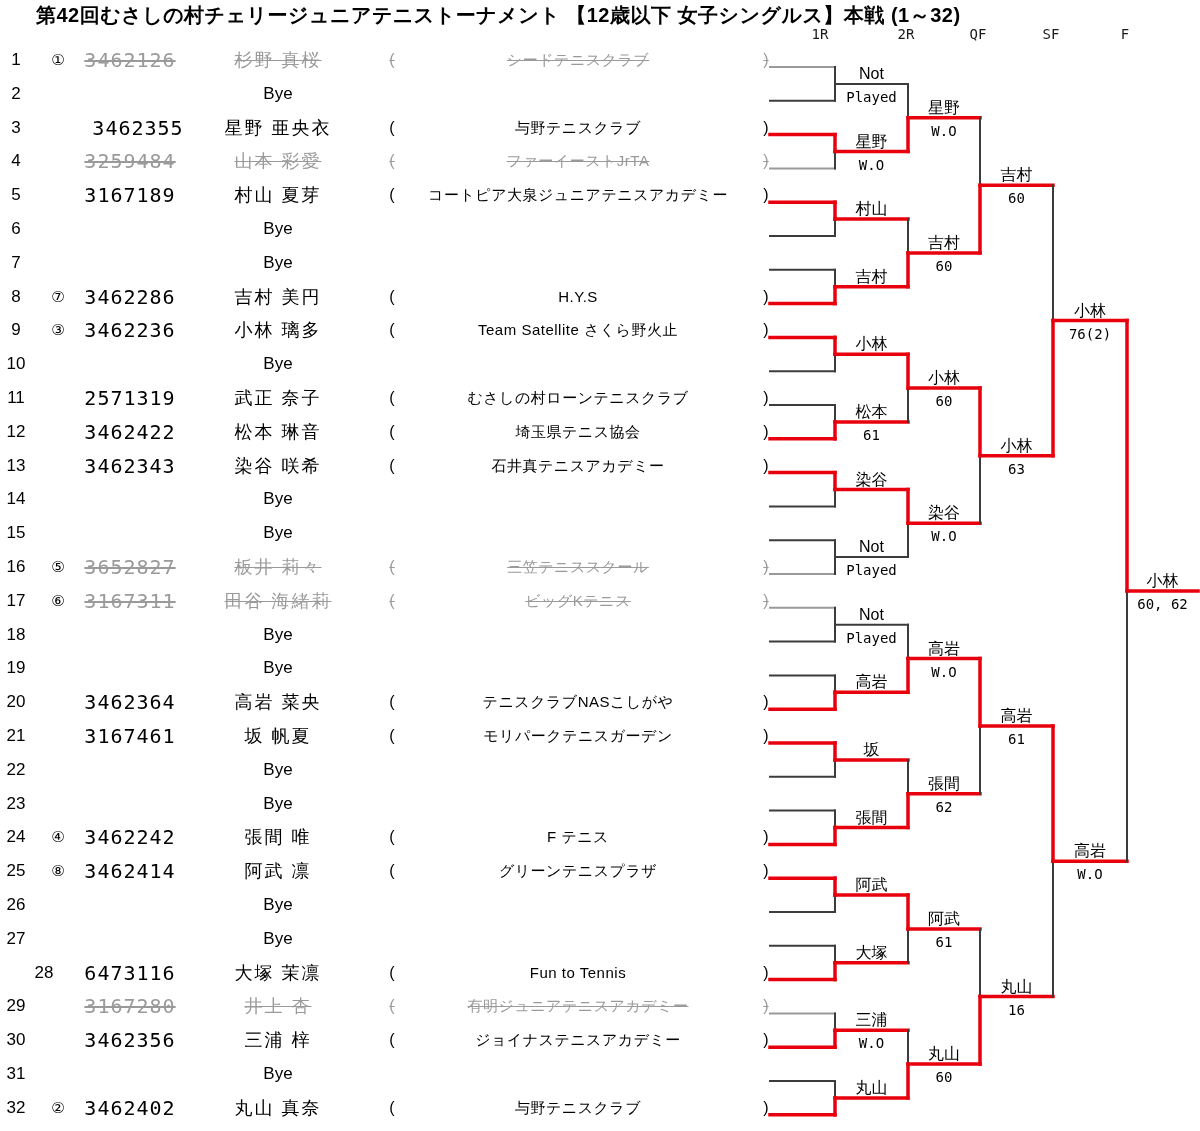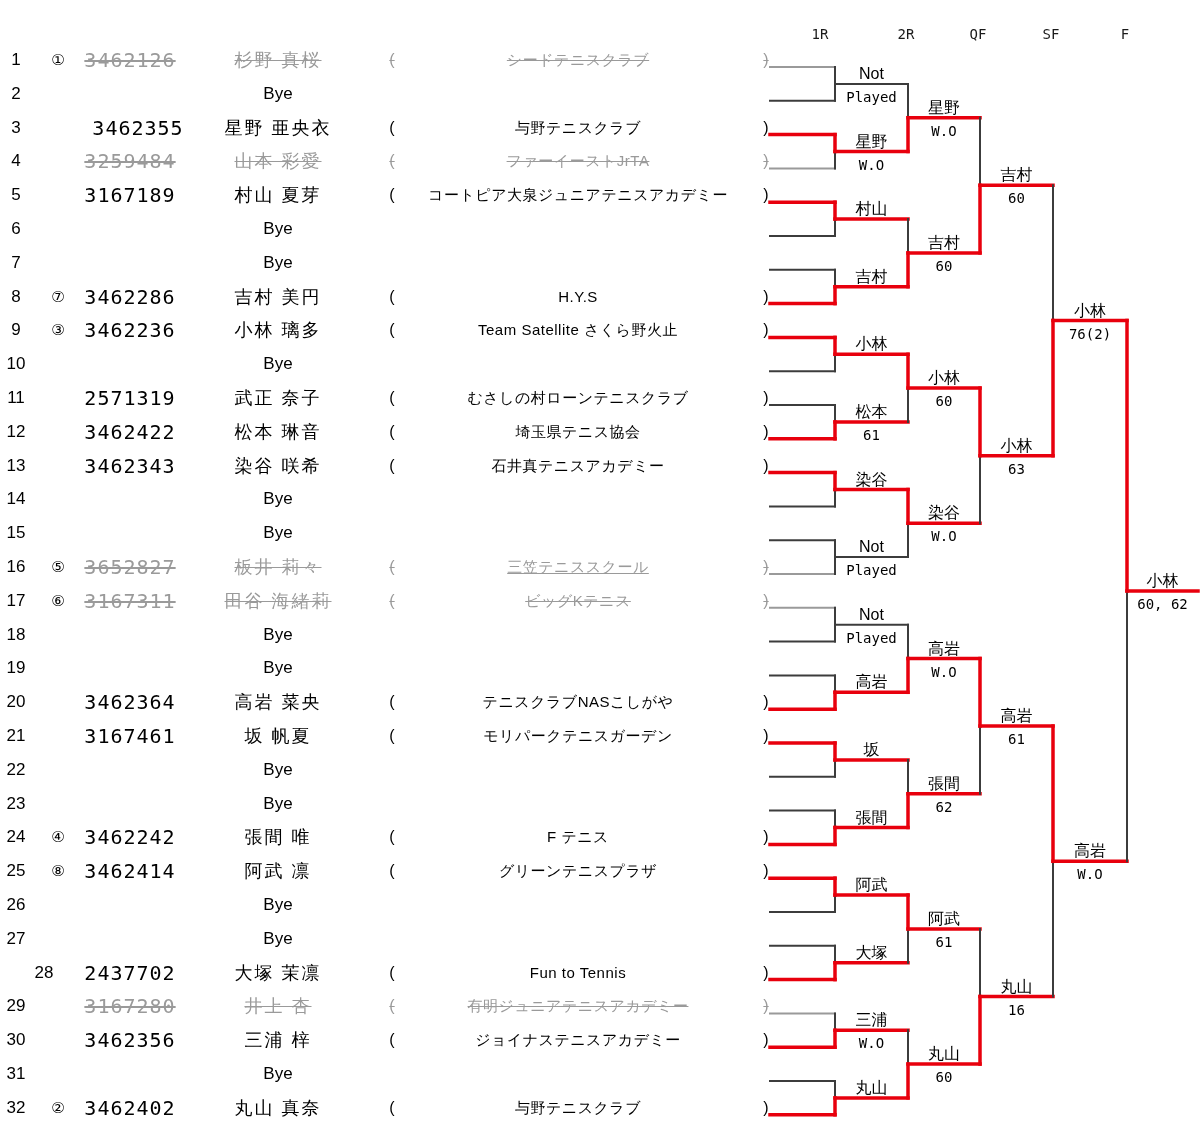--- a/index.html
+++ b/index.html
@@ -21,20 +21,21 @@
   .byetxt{font-size:17px;}
   .wd{color:#9a9a9a;text-decoration:line-through;}
   svg{position:absolute;left:0;top:0;pointer-events:none;}
   .lbl{font-size:16px;fill:#000;font-family:"Liberation Sans","DejaVu Sans",sans-serif;}
   .scr{font-size:14px;fill:#000;font-family:"DejaVu Sans Mono","Liberation Mono",monospace;}
 </style>
 </head>
 <body>
 
 <div class="stage">
+  <div class="title">第42回むさしの村チェリージュニアテニストーナメント 【12歳以下 女子シングルス】本戦 (1～32)</div>
   <div id="round-headers">
       <span class="rh" style="left: 820px;">1R</span>
       <span class="rh" style="left: 906px;">2R</span>
       <span class="rh" style="left: 978px;">QF</span>
       <span class="rh" style="left: 1051px;">SF</span>
       <span class="rh" style="left: 1125px;">F</span>
     </div>
   <div id="entries">
       <span class="ent num" style="left: 16px; top: 48px;">1</span>
       <span class="ent seed" style="left: 58px; top: 48px;">①</span>
@@ -103,21 +104,21 @@
       <span class="ent paren" style="left: 766px; top: 454px;">)</span>
       <span class="ent num" style="left: 16px; top: 487px;">14</span>
       <span class="ent byetxt" style="left: 278px; top: 487px;">Bye</span>
       <span class="ent num" style="left: 16px; top: 521px;">15</span>
       <span class="ent byetxt" style="left: 278px; top: 521px;">Bye</span>
       <span class="ent num" style="left: 16px; top: 555px;">16</span>
       <span class="ent seed" style="left: 58px; top: 555px;">⑤</span>
       <span class="ent pid wd" style="left: 130px; top: 555px;">3652827</span>
       <span class="ent pname wd" style="left: 278px; top: 555px;">板井 莉々</span>
       <span class="ent paren wd" style="left: 392px; top: 555px;">(</span>
-      <span class="ent club wd" style="left: 578px; top: 555px; text-decoration: underline;">三笠テニススクール</span>
+      <span class="ent club wd" style="left: 578px; top: 555px;">三笠テニススクール</span>
       <span class="ent paren wd" style="left: 766px; top: 555px;">)</span>
       <span class="ent num" style="left: 16px; top: 589px;">17</span>
       <span class="ent seed" style="left: 58px; top: 589px;">⑥</span>
       <span class="ent pid wd" style="left: 130px; top: 589px;">3167311</span>
       <span class="ent pname wd" style="left: 278px; top: 589px;">田谷 海緒莉</span>
       <span class="ent paren wd" style="left: 392px; top: 589px;">(</span>
       <span class="ent club wd" style="left: 578px; top: 589px;">ビッグKテニス</span>
       <span class="ent paren wd" style="left: 766px; top: 589px;">)</span>
       <span class="ent num" style="left: 16px; top: 623px;">18</span>
       <span class="ent byetxt" style="left: 278px; top: 623px;">Bye</span>
@@ -151,21 +152,21 @@
       <span class="ent pid" style="left: 130px; top: 859px;">3462414</span>
       <span class="ent pname" style="left: 278px; top: 859px;">阿武 凛</span>
       <span class="ent paren" style="left: 392px; top: 859px;">(</span>
       <span class="ent club" style="left: 578px; top: 859px;">グリーンテニスプラザ</span>
       <span class="ent paren" style="left: 766px; top: 859px;">)</span>
       <span class="ent num" style="left: 16px; top: 893px;">26</span>
       <span class="ent byetxt" style="left: 278px; top: 893px;">Bye</span>
       <span class="ent num" style="left: 16px; top: 927px;">27</span>
       <span class="ent byetxt" style="left: 278px; top: 927px;">Bye</span>
       <span class="ent num" style="left: 16px; top: 961px; margin-left: 28px;">28</span>
-      <span class="ent pid" style="left: 130px; top: 961px;">2437702</span>
+      <span class="ent pid" style="left: 130px; top: 961px;">6473116</span>
       <span class="ent pname" style="left: 278px; top: 961px;">大塚 茉凛</span>
       <span class="ent paren" style="left: 392px; top: 961px;">(</span>
       <span class="ent club" style="left: 578px; top: 961px;">Fun to Tennis</span>
       <span class="ent paren" style="left: 766px; top: 961px;">)</span>
       <span class="ent num" style="left: 16px; top: 994px;">29</span>
       <span class="ent pid wd" style="left: 130px; top: 994px;">3167280</span>
       <span class="ent pname wd" style="left: 278px; top: 994px;">井上 杏</span>
       <span class="ent paren wd" style="left: 392px; top: 994px;">(</span>
       <span class="ent club wd" style="left: 578px; top: 994px;">有明ジュニアテニスアカデミー</span>
       <span class="ent paren wd" style="left: 766px; top: 994px;">)</span>

